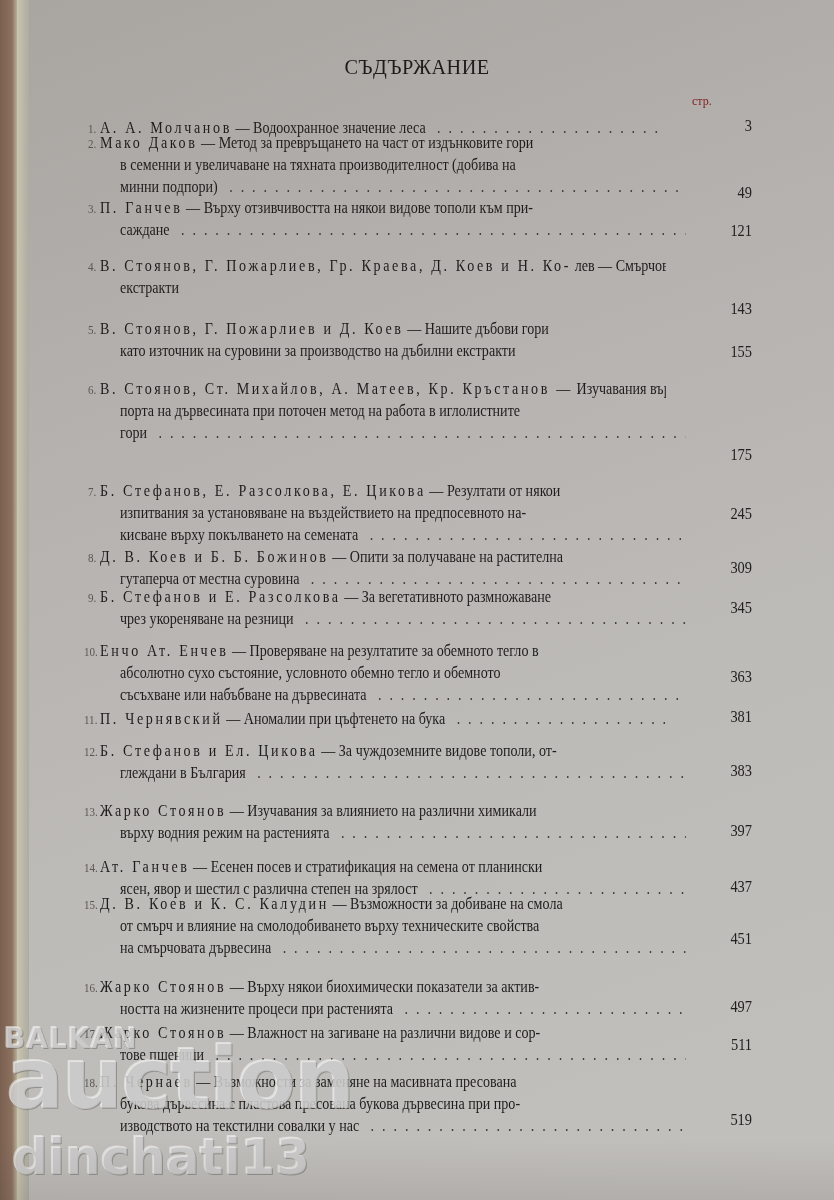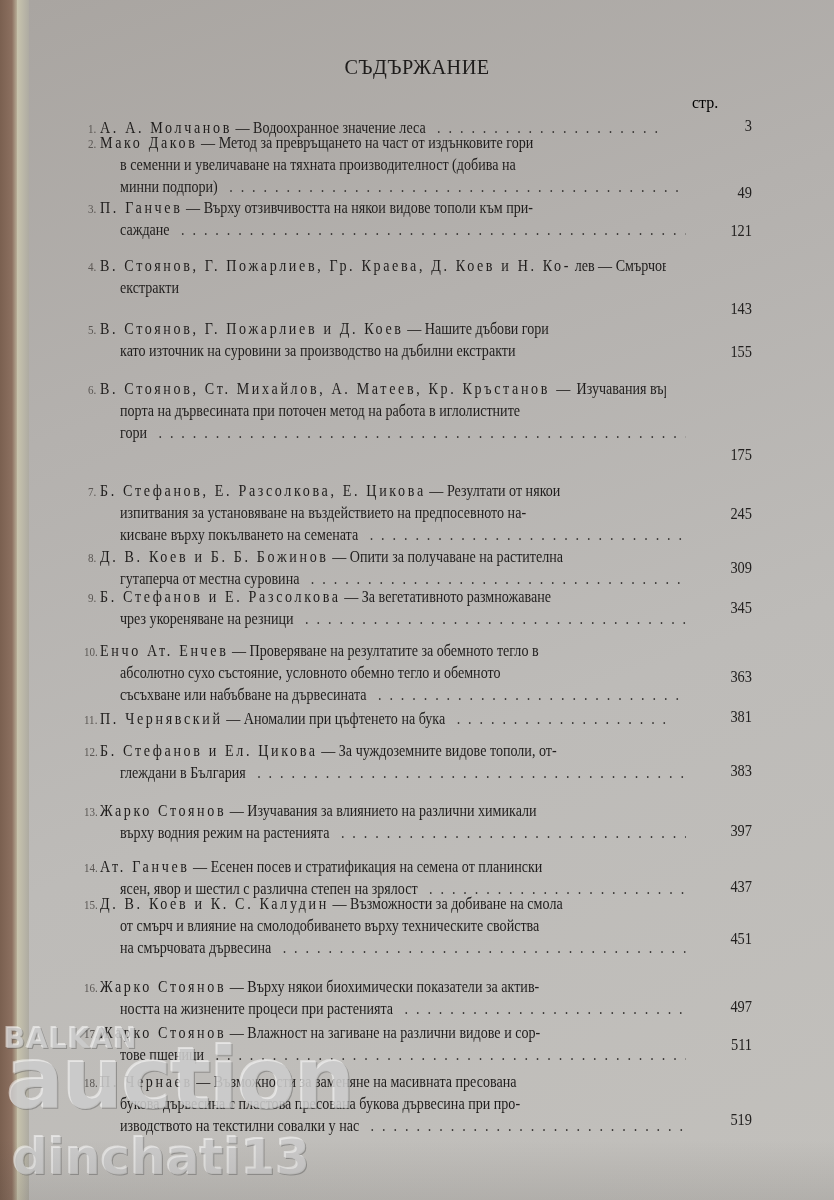--- a/index.html
+++ b/index.html
@@ -24,21 +24,21 @@
     .shadow-bottom {
       position:absolute; left:0; bottom:0; width:834px; height:60px;
       background:linear-gradient(to bottom,rgba(0,0,0,0),rgba(60,55,50,0.12));
     }
     .title {
       position:absolute; left:0; width:834px; top:54px; text-align:center;
       font-size:22px; letter-spacing:0.5px; color:#1e1c1b;
       transform:scaleX(0.92);
     }
     .page-col-label {
-      position:absolute; left:692px; top:94px; font-size:16px; color:#000000;
+      position:absolute; left:692px; top:94px; font-size:12px; color:#7f1d1d;
     }
     .entry { position:absolute; left:0; width:834px; }
     .entry .num {
       position:absolute; font-size:13px; color:#5a5653; transform:scaleX(0.85); transform-origin:left;
     }
     .entry .line {
       position:absolute; left:118px; width:566px; font-size:16px; color:#1f1d1c;
       white-space:nowrap; overflow:hidden; line-height:22px;
       transform:scaleX(0.88); transform-origin:left; width:643px;
     }

